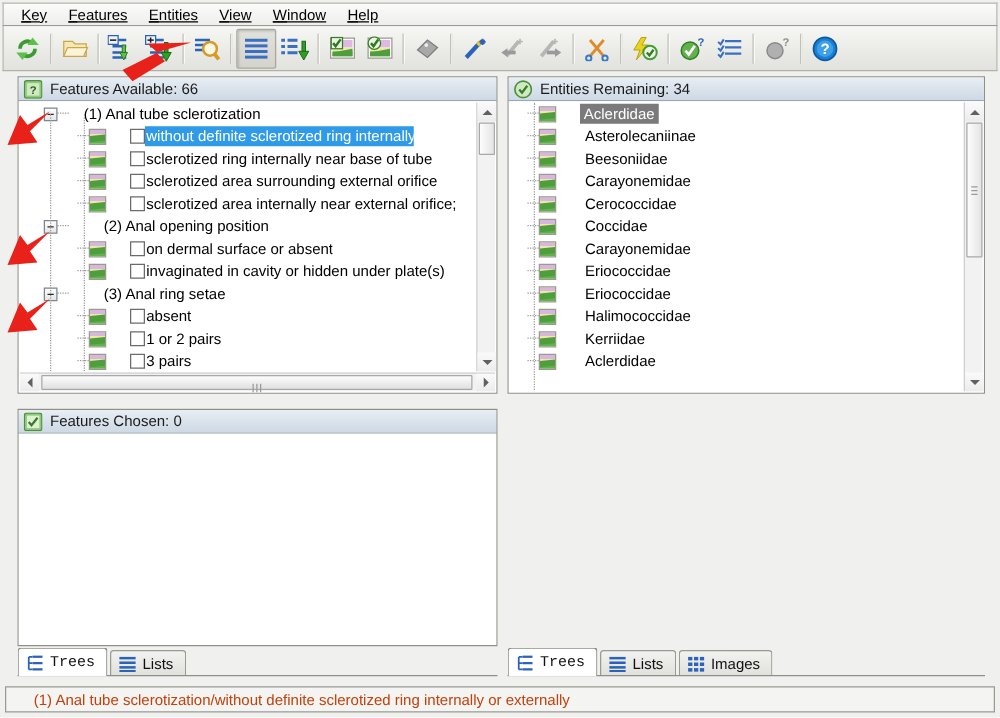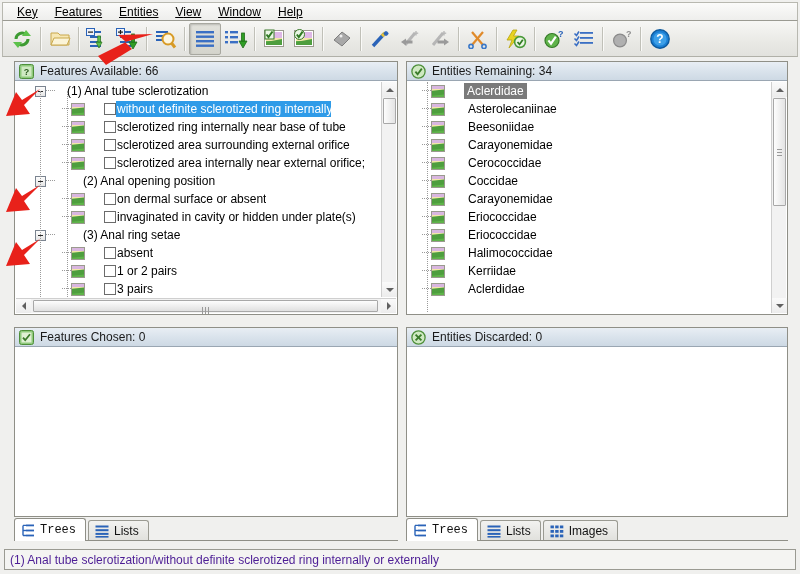--- a/index.html
+++ b/index.html
@@ -340,23 +340,23 @@
   
   .statusbar {
     position: absolute;
     left: 4px; bottom: 4px;
     width: 792px; height: 21px;
     background: #f4f4f2;
     border: 1px solid #9a9a92;
     box-sizing: border-box;
     display: flex;
     align-items: center;
-    padding-left: 5px;
+    padding-left: 22px;
     font-size: 12px;
-    color: #4c1d95;
+    color: #c2410c;
   }
 
   
   .red-arrow {
     position: absolute;
     pointer-events: none;
     z-index: 50;
   }
 </style>
 </head>
@@ -840,33 +840,20 @@
         <rect x="2.5" y="2.5" width="10" height="10" fill="#dff0d4"></rect>
         <polyline points="4,7.6 6.2,10.2 11,4.2" fill="none" stroke="#3a7a2a" stroke-width="1.8"></polyline>
       </svg>
       <span>Features Chosen: 0</span>
     </div>
     <div class="panel-body">
       <div class="tree-area" style="right:1px;"></div>
     </div>
   </div>
 
-  <div class="panel" style="left:406px; top:327px; width:382px; height:190px;">
-    <div class="panel-header">
-      <svg class="hdr-icon" viewBox="0 0 15 15">
-        <circle cx="7.5" cy="7.5" r="6.6" fill="#cfe9c2" stroke="#4e8f3a" stroke-width="1.3"></circle>
-        <line x1="4.6" y1="4.6" x2="10.4" y2="10.4" stroke="#3a7a2a" stroke-width="1.9"></line>
-        <line x1="10.4" y1="4.6" x2="4.6" y2="10.4" stroke="#3a7a2a" stroke-width="1.9"></line>
-      </svg>
-      <span>Entities Discarded: 0</span>
-    </div>
-    <div class="panel-body">
-      <div class="tree-area" style="right:1px;"></div>
-    </div>
-  </div>
 
   <div class="tabbar" style="left:14px; top:517px; width:384px;">
     <div class="tab active">
       <svg class="tab-icon" viewBox="0 0 14 13">
         <path d="M2 6.5 h3" stroke="#2a63b8" stroke-width="1.4" fill="none"></path>
         <path d="M2 1.5 v10" stroke="#2a63b8" stroke-width="1.4" fill="none"></path>
         <rect x="5" y="0.5" width="8" height="1.8" fill="#2a63b8"></rect>
         <rect x="5" y="5.6" width="8" height="1.8" fill="#2a63b8"></rect>
         <rect x="5" y="10.6" width="8" height="1.8" fill="#2a63b8"></rect>
         <path d="M2 1.4 h3 M2 11.5 h3" stroke="#2a63b8" stroke-width="1.4" fill="none"></path>

